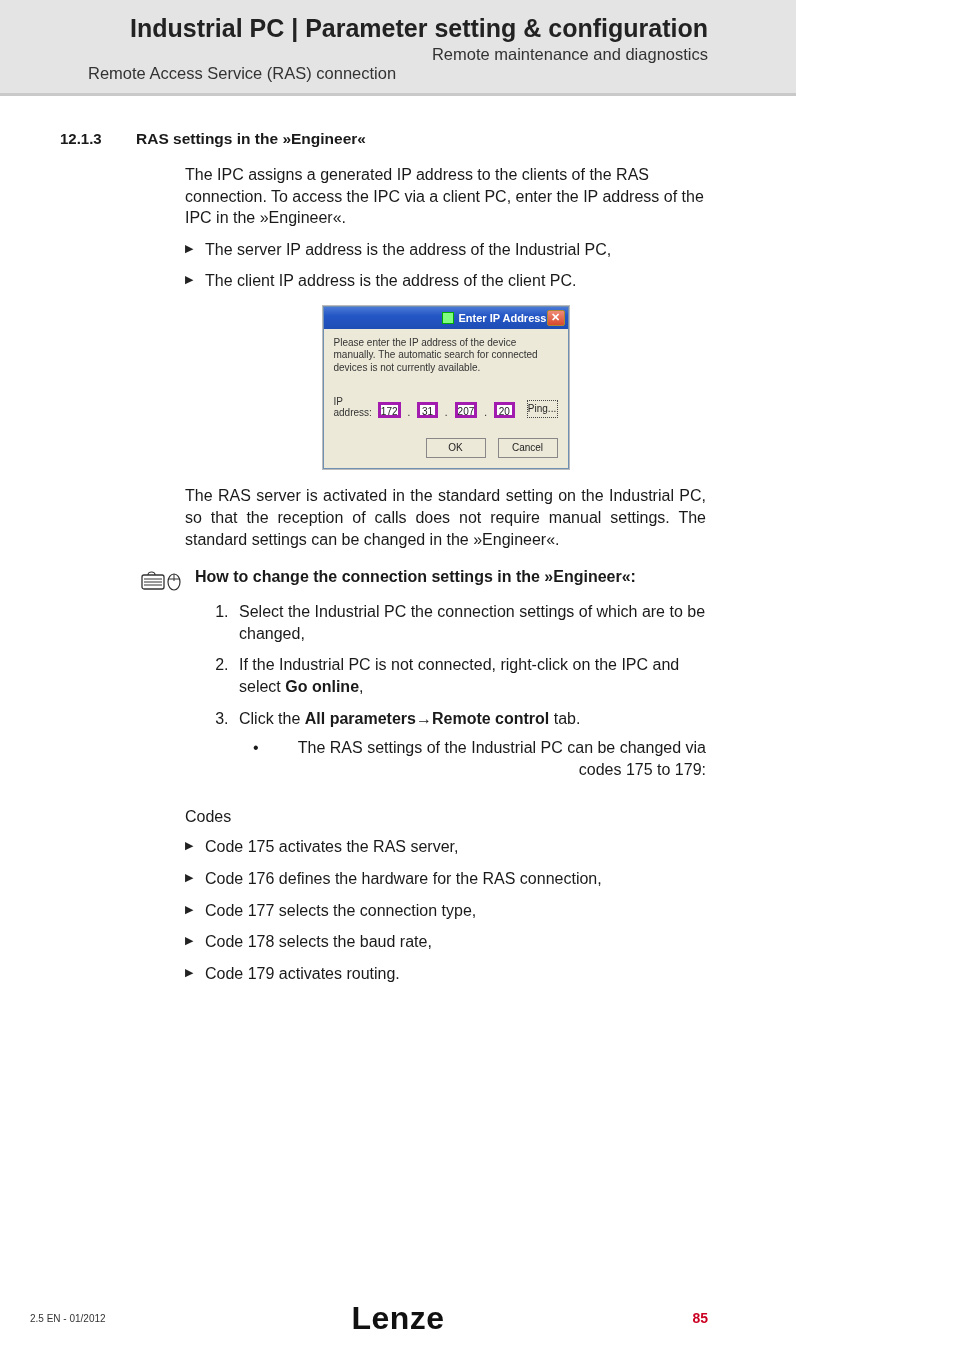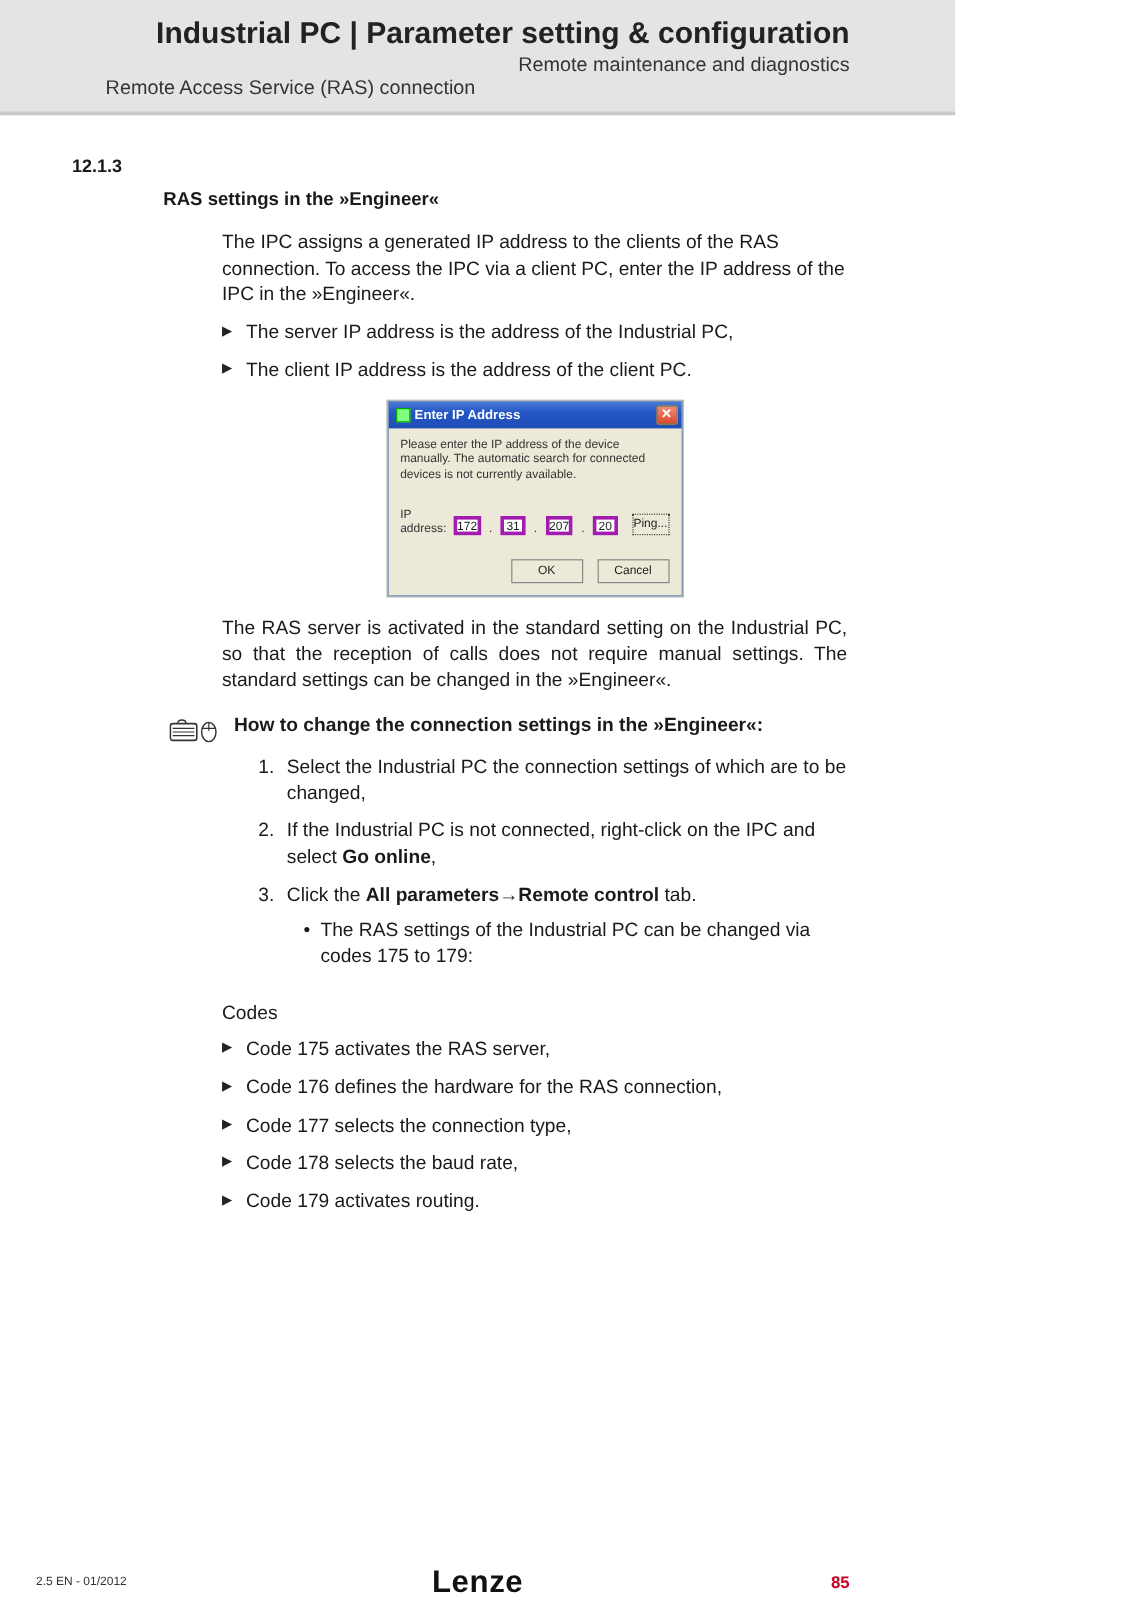--- a/index.html
+++ b/index.html
@@ -5,54 +5,54 @@
   * { box-sizing: border-box; margin: 0; padding: 0; }
   html, body { width: 954px; height: 1350px; background: #fff; font-family: "Segoe UI", Arial, sans-serif; color: #1a1a1a; }
   .page { position: relative; width: 796px; height: 1350px; background: #fff; }
   .topband { background: #e4e4e4; padding: 14px 88px 10px 88px; border-bottom: 3px solid #c9c9c9; }
   .title { text-align: right; font-size: 25px; font-weight: 700; color: #222; }
   .subtitle1 { text-align: right; font-size: 16.5px; font-weight: 400; color: #333; margin-top: 2px; }
   .subtitle2 { font-size: 16.5px; font-weight: 400; color: #333; }
   .content { padding: 34px 88px 0 60px; }
   .sec-row { display: flex; gap: 16px; }
   .sec-num { font-weight: 700; width: 60px; flex-shrink:0; font-size: 15px; }
-  .sec-title { font-weight: 700; font-size: 15.5px; margin-top: 28px; }
+  .sec-title { font-weight: 700; font-size: 15.5px; }
   .body { margin-left: 125px; margin-right: 2px; }
   .para { font-size: 16px; line-height: 1.35; margin-top: 16px; text-align: left; }
   .para.just { text-align: justify; }
   ul.tri { list-style: none; padding: 0; margin: 10px 0 0 0; }
   ul.tri li { position: relative; padding-left: 20px; font-size: 16px; line-height: 1.35; margin: 10px 0; }
   ul.tri li::before { content: "▶"; position: absolute; left: 0; top: 2px; font-size: 11px; color: #222; }
   .dialog-wrap { margin: 14px auto 0 auto; width: 246px; }
   .dlg { width: 246px; border: 1px solid #6f8fb3; background: #ece9d8; font-family: Tahoma, Arial, sans-serif; font-size: 10px; color: #222; box-shadow: 0 0 0 1px #bbb; }
-  .dlg-titlebar { display: flex; align-items: center; justify-content: space-between; height: 22px; padding: 0 3px 0 6px; background: linear-gradient(#4a79d6,#2456c5 40%,#1e4db5); color: #fff; font-weight: 700; font-size: 11px; }
+  .dlg-titlebar { display: flex; align-items: center; justify-content: flex-end; height: 22px; padding: 0 3px 0 6px; background: linear-gradient(#4a79d6,#2456c5 40%,#1e4db5); color: #fff; font-weight: 700; font-size: 11px; }
   .dlg-titlebar .tleft { display: flex; align-items: center; gap: 4px; }
   .dlg-icon { width: 12px; height: 12px; background: #7fff7f; border:1px solid #0a0; display:inline-block; }
   .dlg-close { width: 18px; height: 16px; background: linear-gradient(#f08b77,#d84a2d); border:1px solid #a83; color:#fff; text-align:center; line-height:13px; font-weight:700; font-size:11px; border-radius:2px; cursor: pointer; }
   .dlg-body { padding: 8px 10px 10px 10px; }
   .dlg-msg { font-size: 10px; line-height: 1.25; color: #333; }
   .dlg-iprow { display:flex; align-items:flex-end; gap:6px; margin-top: 22px; }
   .dlg-iplabel { font-size:10px; color:#333; }
   .dlg-oct { width: 28px; height: 16px; border:3px solid #a21caf; background:#fff; text-align:center; font-size:10px; line-height:14px; }
   .dlg-dot { padding: 0 1px; }
   .dlg-ping { width: 46px; height: 18px; border:1px dotted #444; background:#ece9d8; font-size:10px; line-height:16px; text-align:center; margin-left:6px; cursor:pointer; }
   .dlg-btns { display:flex; justify-content:flex-end; gap:12px; margin-top: 20px; }
   .dlg-btn { width: 60px; height: 20px; border:1px solid #888; background:#ece9d8; font-size:10px; line-height:18px; text-align:center; cursor:pointer; }
   .instr-row { display:flex; align-items:flex-start; gap:10px; margin-top:18px; }
   .instr-icon { width: 44px; height: 22px; margin-top:1px; flex-shrink:0; }
   .instr-title { font-size:16px; font-weight:700; }
   ol.steps { list-style: decimal; margin: 10px 0 0 48px; padding: 0; }
   ol.steps li { font-size:16px; line-height:1.35; margin: 10px 0; padding-left: 6px; }
-  ol.steps li .sub { list-style: none; margin: 8px 0 0 14px; padding:0; }
+  ol.steps li .sub { list-style: none; margin: 8px 0 0 14px; padding:0;text-align:right; }
   ol.steps li .sub li { position:relative; padding-left:14px; margin:6px 0; }
   ol.steps li .sub li::before { content:"•"; position:absolute; left:0; top:0; }
   .codes-h { font-size:16px; margin-top: 28px; }
   .footer { position:absolute; bottom: 24px; left: 0; right: 0; padding: 0 88px 0 30px; display:flex; align-items:center; justify-content: space-between; }
   .foot-left { font-size: 10px; color:#333; }
-  .foot-logo { font-size: 26px; font-weight: 800; letter-spacing: 0.5px; color:#111; position:absolute; left:50%; transform:translateX(-50%); }
+  .foot-logo { font-size: 32px; font-weight: 800; letter-spacing: 0.5px; color:#111; position:absolute; left:50%; transform:translateX(-50%); }
   .foot-pg { font-size: 14px; font-weight:700; color:#c02; }
   b { font-weight:700; }
 </style>
 </head>
 <body>
 
 <div class="page">
   <div class="topband">
     <div class="title">Industrial PC | Parameter setting &amp; configuration</div>
     <div class="subtitle1">Remote maintenance and diagnostics</div>

